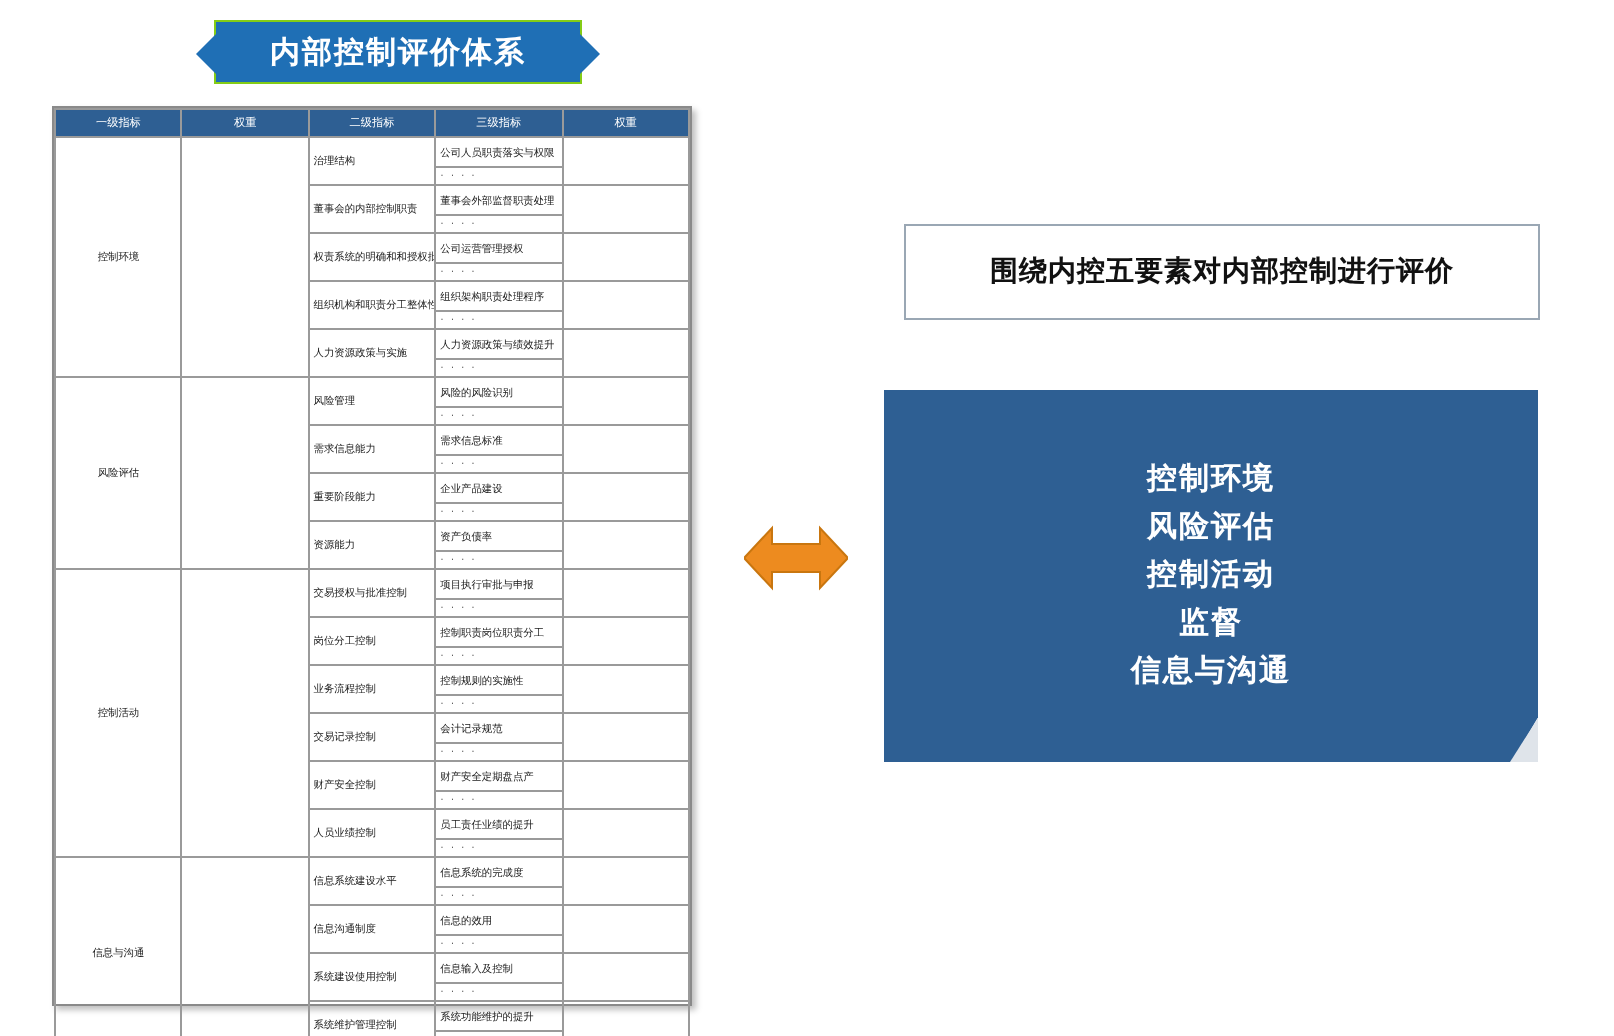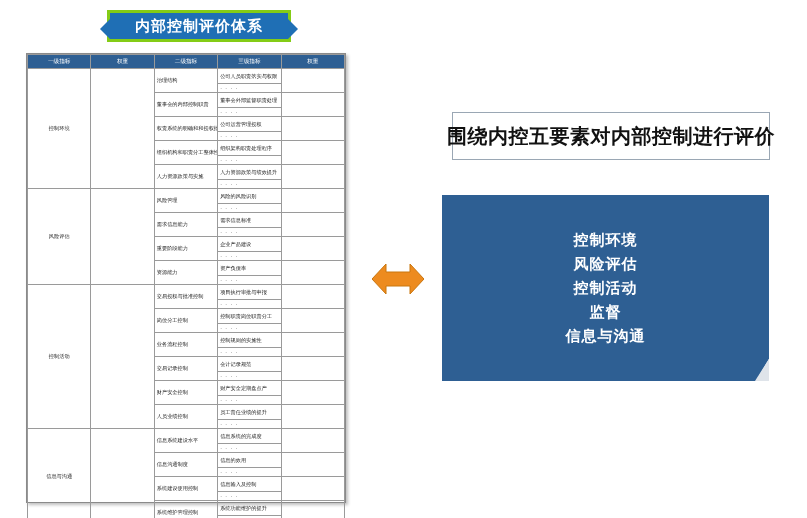--- a/index.html
+++ b/index.html
@@ -16,21 +16,21 @@
   }
 
   
   #title-banner {
     position: absolute;
     left: 107px;
     top: 10px;
     width: 184px;
     height: 32px;
     background: #1f6fb5;
-    border: 3px solid #84cc16;
+    border: 1px solid #84cc16;
     display: flex;
     align-items: center;
     justify-content: center;
     box-sizing: border-box;
   }
   #title-banner .txt {
     color: #ffffff;
     font-size: 15px;
     font-weight: bold;
     letter-spacing: 1px;
@@ -116,21 +116,21 @@
     width: 318px;
     height: 48px;
     background: #ffffff;
     border: 1px solid #9aa7b4;
     box-sizing: border-box;
     display: flex;
     align-items: center;
     justify-content: center;
   }
   #right-header .txt {
-    font-size: 20px;
+    font-size: 14px;
     font-weight: bold;
     color: #111111;
     letter-spacing: 0.5px;
     white-space: nowrap;
   }
 
   
   #right-panel {
     position: absolute;
     left: 442px;

